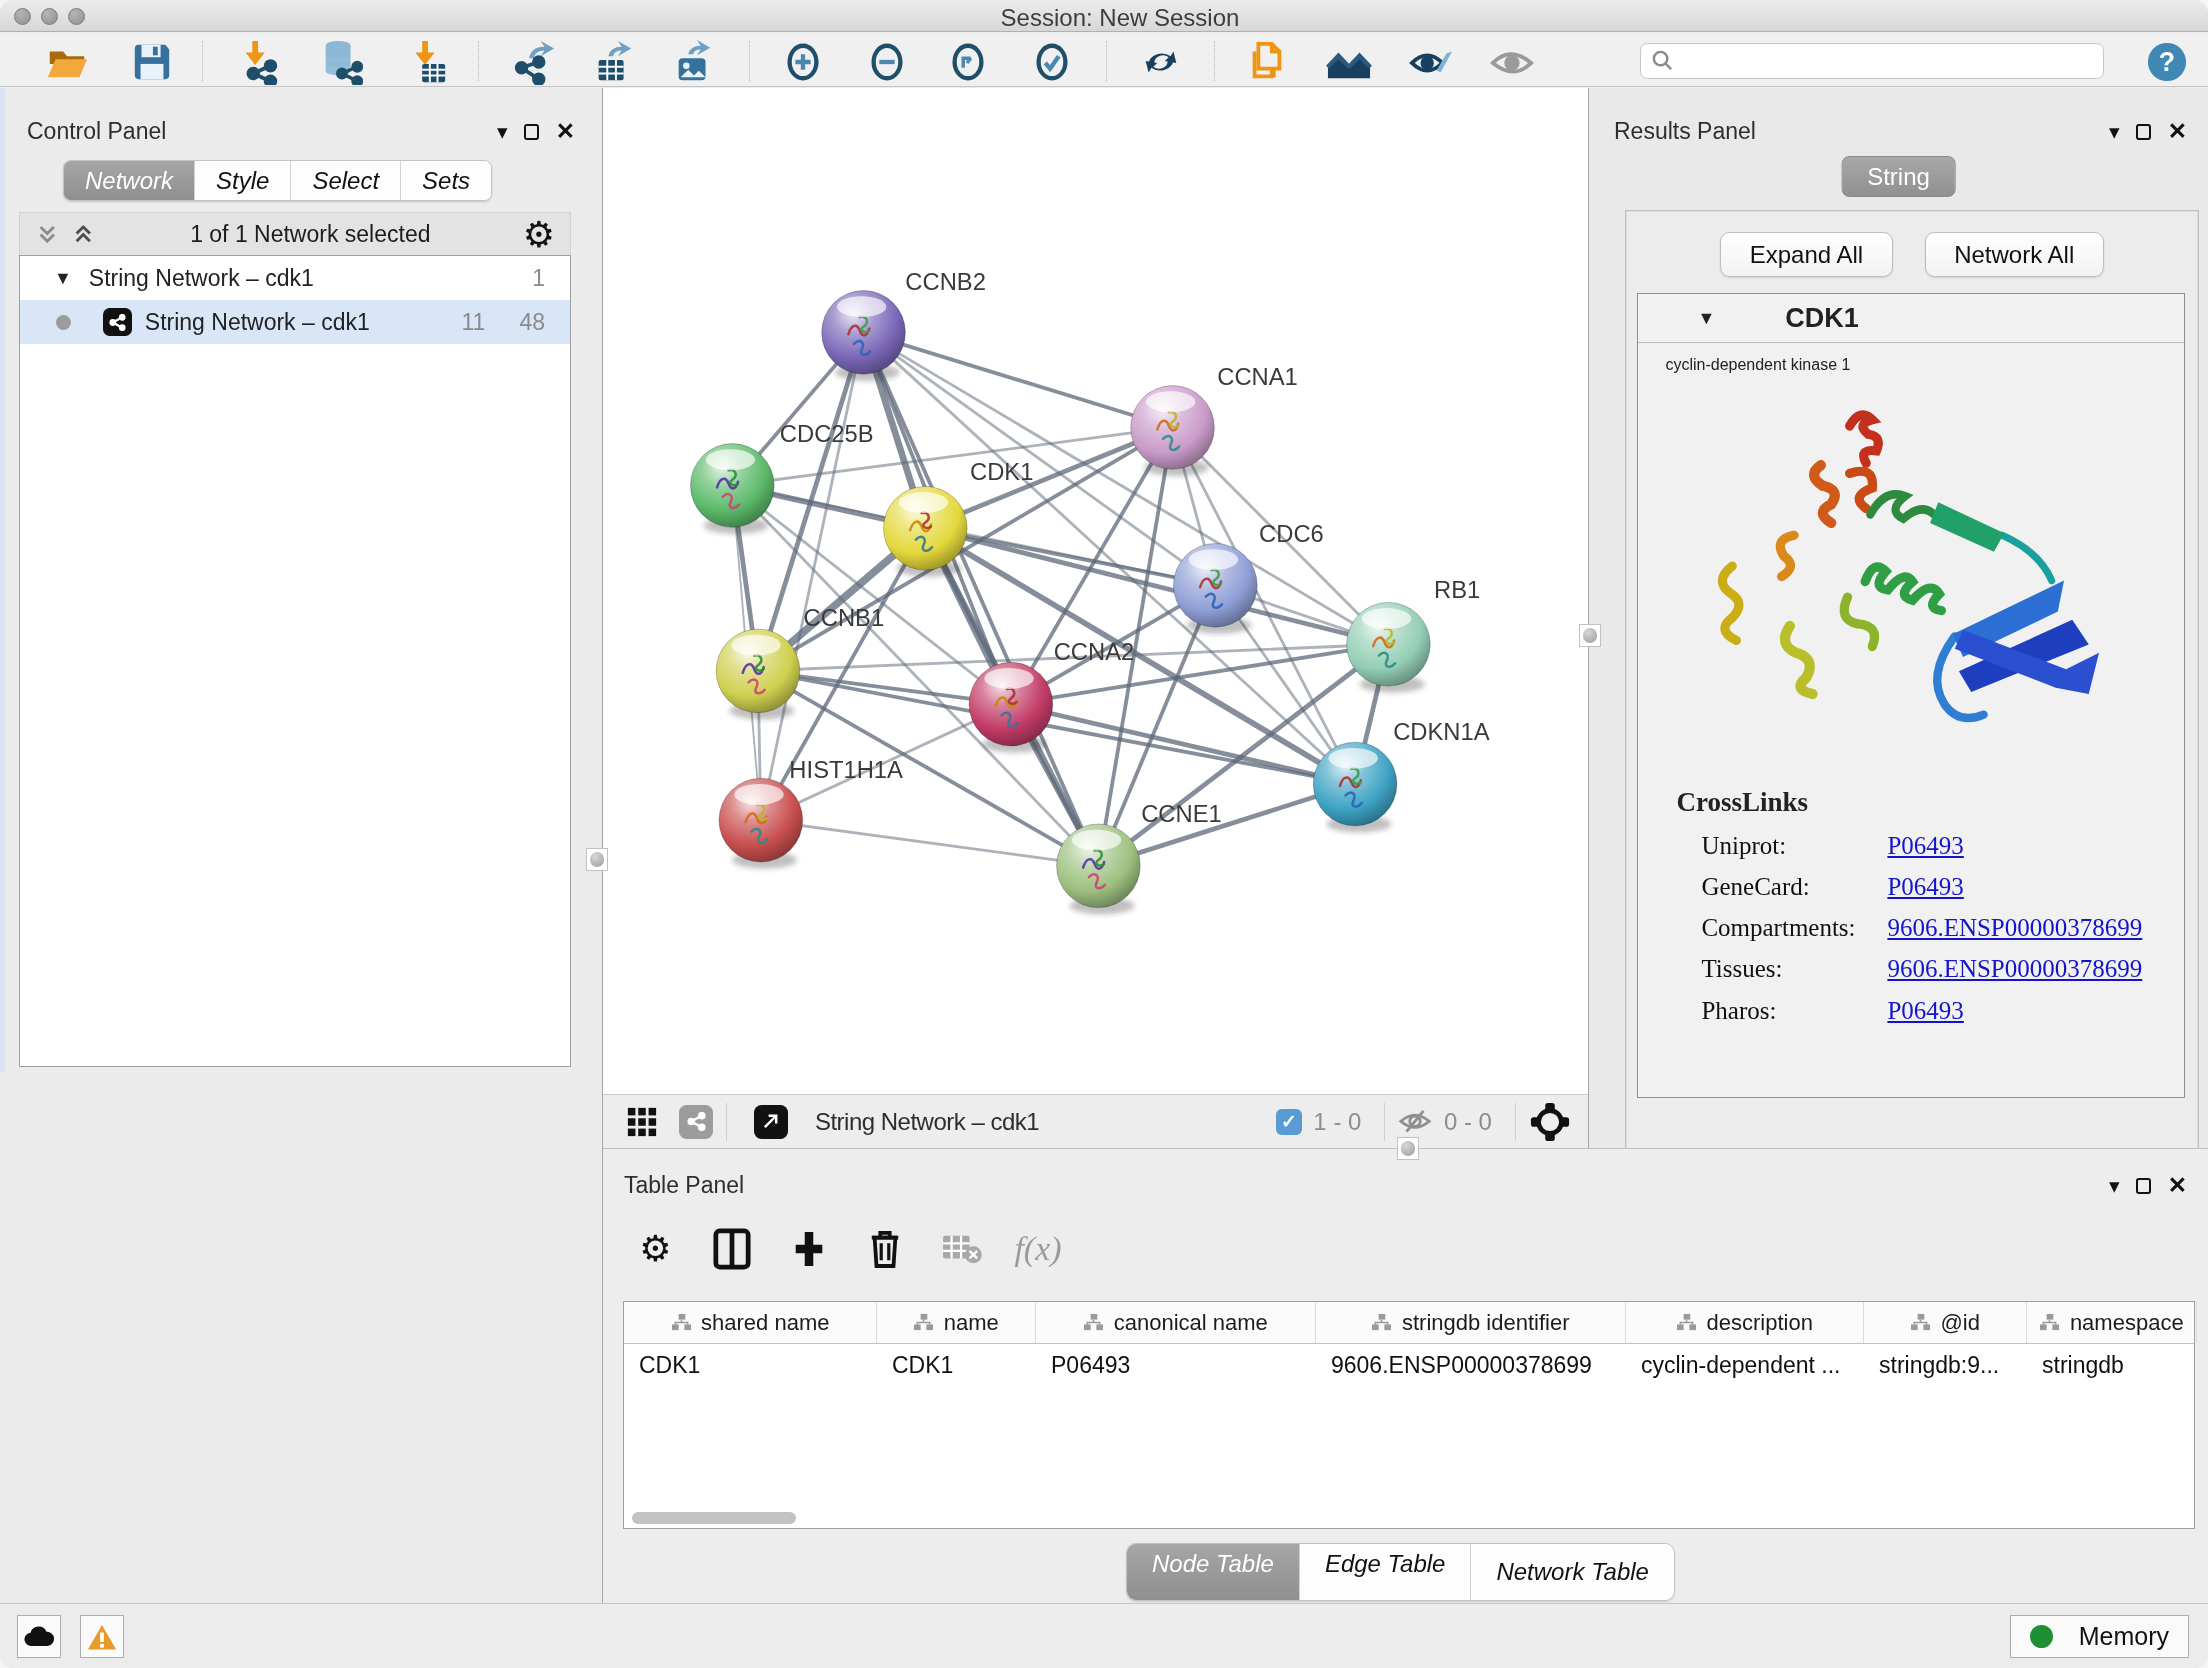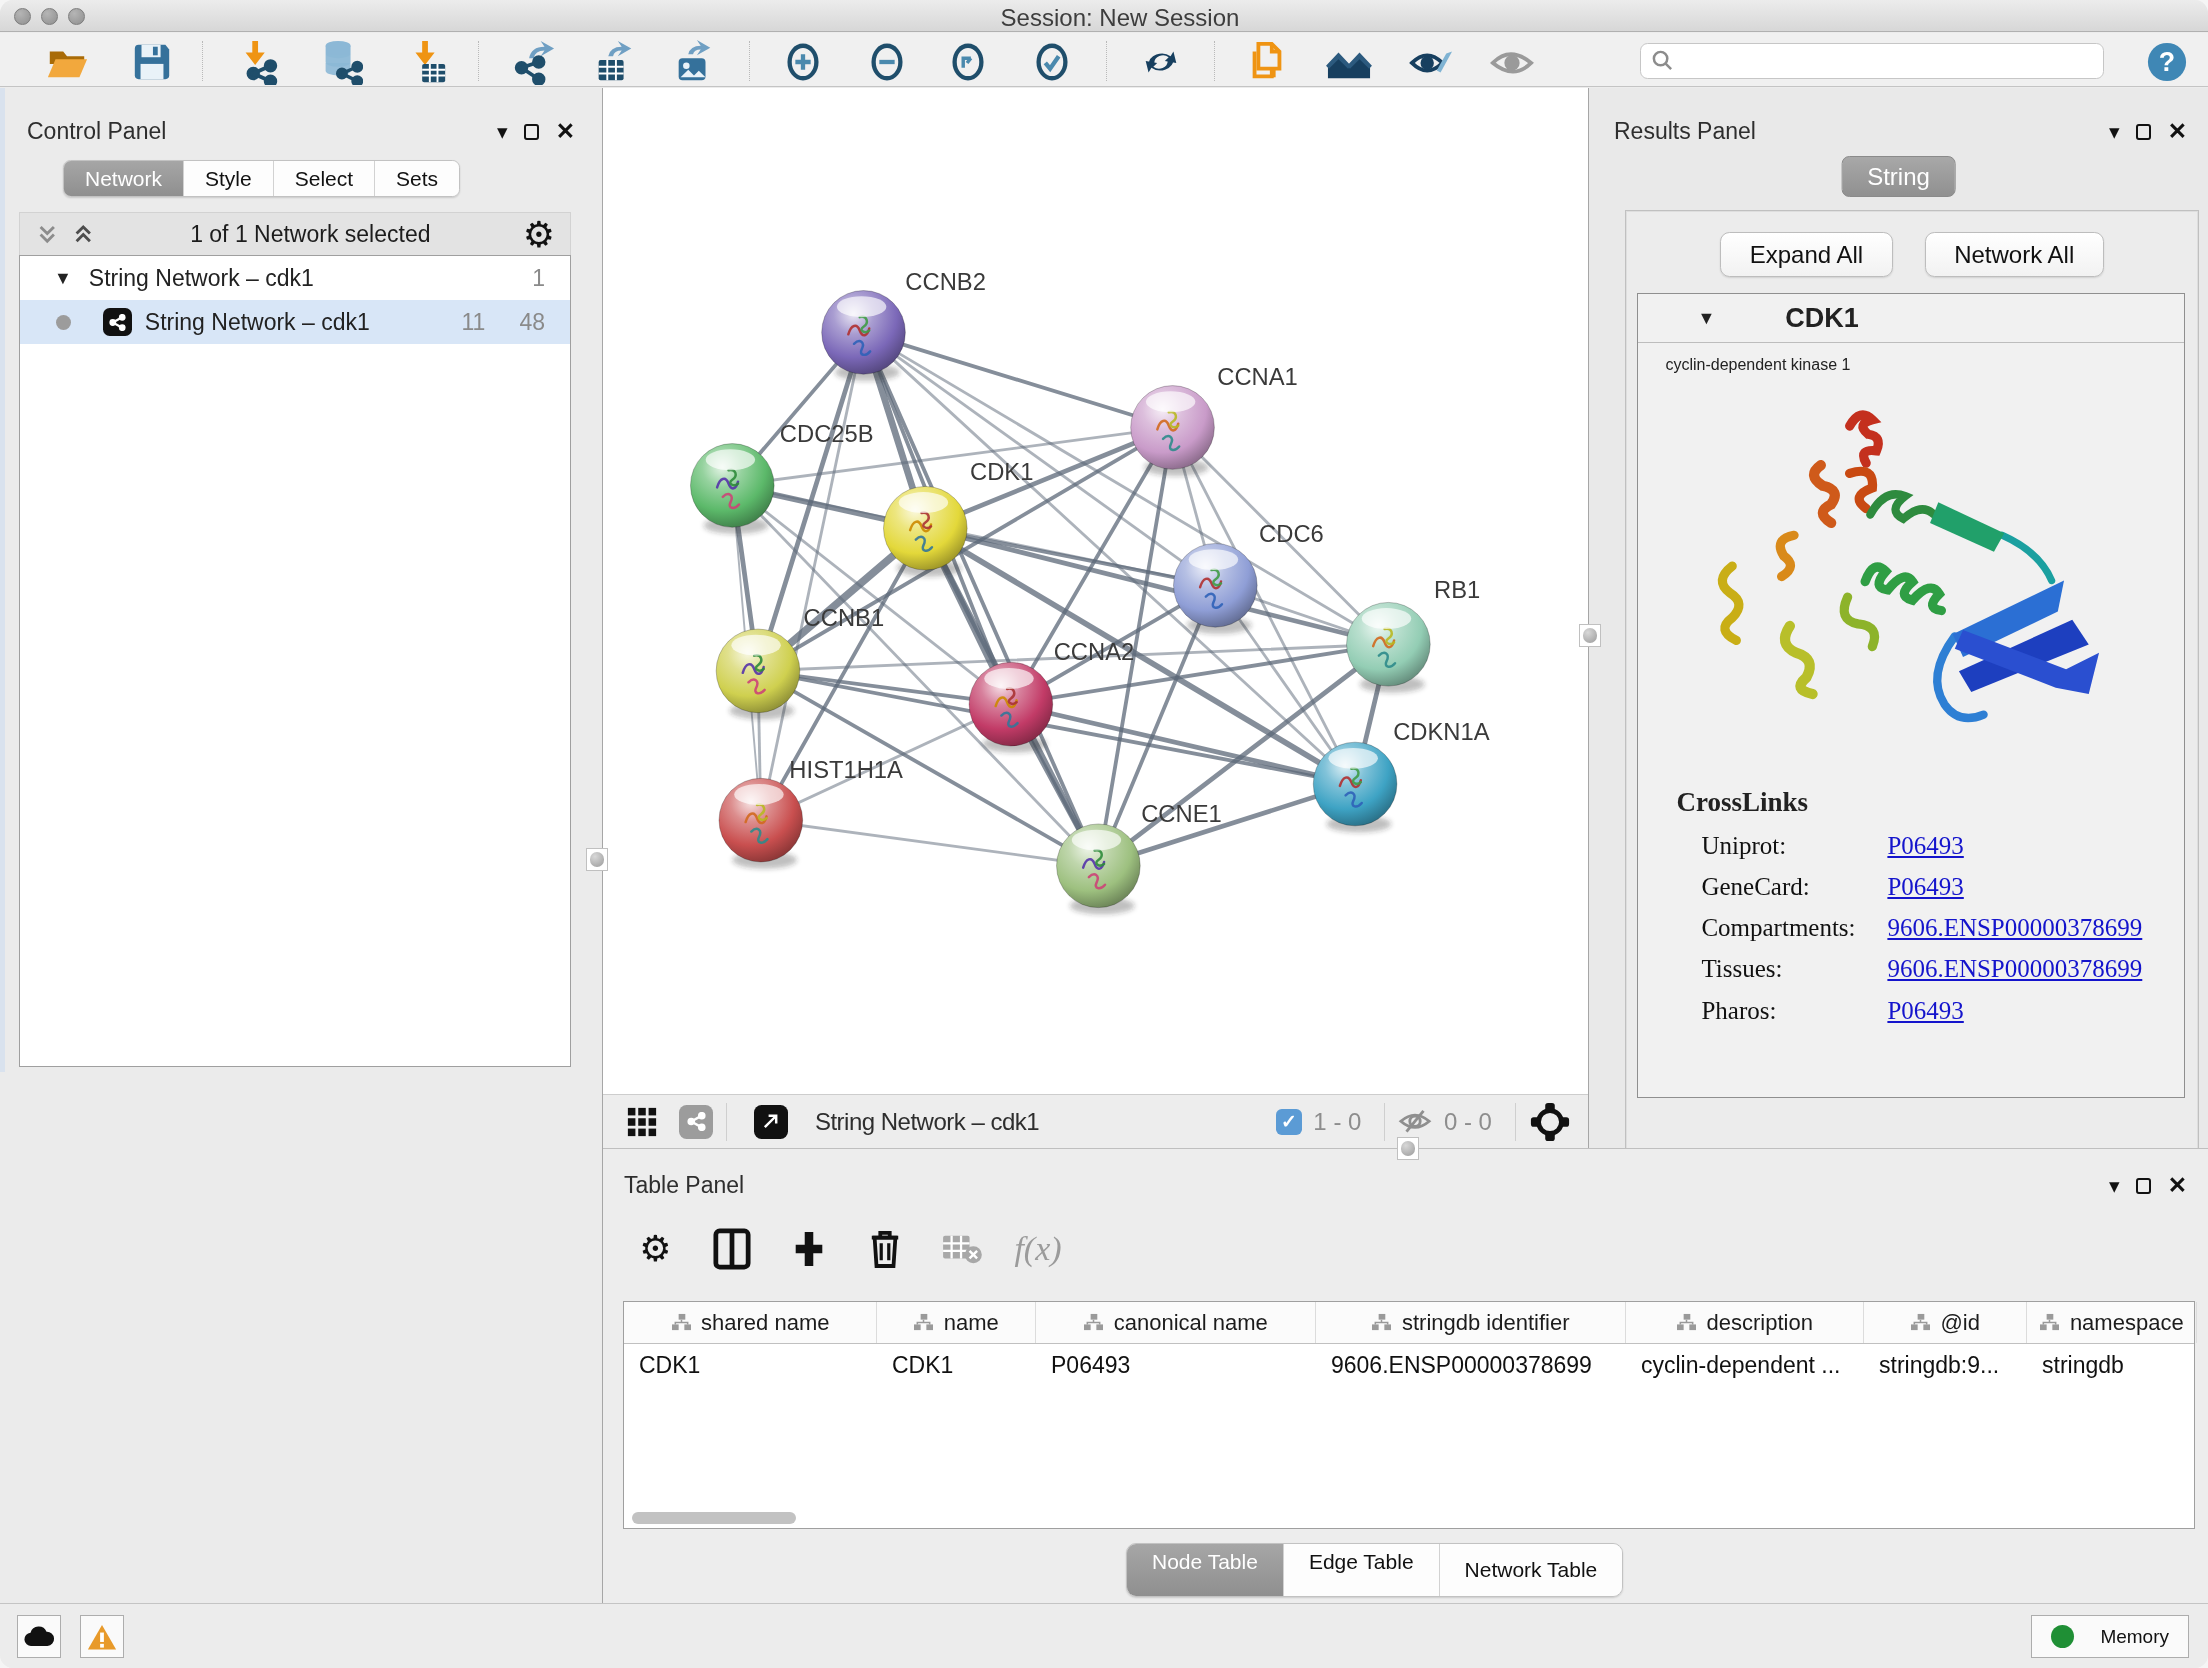--- a/index.html
+++ b/index.html
@@ -23,22 +23,22 @@
   .searchbox input{border:none;outline:none;font-size:21px;flex:1;background:transparent;
      font-family:"Liberation Sans",sans-serif;}
   
   .panel-title{font-size:23px;color:#2e2e2e;}
   .winctl{display:flex;align-items:center;gap:17px;}
   .wc-chev{font-size:21px;color:#111;line-height:1;}
   .wc-square{width:14.3px;height:16px;border:2.4px solid #111;border-radius:2.9px;}
   .wc-x{font-size:23px;font-weight:bold;color:#111;line-height:1;}
   .tabseg{display:inline-flex;border:1px solid #c2c2c2;border-radius:7.6px;overflow:hidden;
     box-shadow:0 1px 1.9px rgba(0,0,0,.15);}
-  .tabseg .tab{padding:5.7px 21px;font-size:21px;background:#fdfdfd;color:#111;
-    border-left:1px solid #d2d2d2;}
+  .tabseg .tab{padding:5.7px 21px;font-size:24px;background:#fdfdfd;color:#111;
+    border-left:1px solid #d2d2d2;font-style:italic;}
   .tabseg .tab:first-child{border-left:none;}
   .tabseg .tab.active{background:linear-gradient(#a6a6a6,#8f8f8f);color:#fff;}
   
   .cpanel{position:absolute;left:0;top:88px;width:603px;height:1515px;background:#ebebeb;
     border-right:1px solid #a6a6a6;}
   .cp-edge{position:absolute;left:0;top:0;width:4.8px;height:984px;background:#d9e2ee;}
   .cp-head{position:absolute;left:27px;top:30px;right:27px;display:flex;justify-content:space-between;align-items:center;}
   .cp-tabs{position:absolute;left:63px;top:72px;}
   .cp-status{position:absolute;left:19px;top:124px;width:552px;height:44px;background:#e3e3e3;
     display:flex;align-items:center;border:1px solid #d2d2d2;border-bottom:none;}
@@ -102,21 +102,21 @@
       overflow:hidden;white-space:nowrap;flex:0 0 auto;}
   .tscroll{margin-top:auto;height:21px;position:relative;flex:0 0 auto;}
   .tthumb{position:absolute;left:7.6px;bottom:3.8px;width:164px;height:12.4px;border-radius:6.7px;background:#c2c2c2;}
   .tp-tabs{position:absolute;left:523px;top:394px;border-radius:10px;}
   
   .statusbar{position:absolute;left:0;top:1603px;width:2208px;height:66px;background:#ececec;
     border-top:1px solid #c4c4c4;}
   .sbtn{position:absolute;top:11.4px;width:44px;height:43px;background:#fafafa;border:1.9px solid #adadad;
     display:flex;align-items:center;justify-content:center;}
   .membtn{position:absolute;right:19px;top:11.4px;height:43px;background:#fafafa;border:1.9px solid #adadad;
-    display:flex;align-items:center;gap:26px;padding:0 19px;font-size:19px;color:#111;}
+    display:flex;align-items:center;gap:26px;padding:0 19px;font-size:25px;color:#111;}
   .memdot{width:23px;height:23px;border-radius:50%;background:#1f8f35;}
   
   .grip{position:absolute;width:22px;height:23px;background:#fff;border:1px solid #c0c0c0;
     display:flex;align-items:center;justify-content:center;}
   .grip i{display:block;width:14.3px;height:14.3px;border-radius:50%;
     background:radial-gradient(circle at 35% 30%,#d8d8d8,#9a9a9a);}
 </style>
 </head>
 <body>
 

